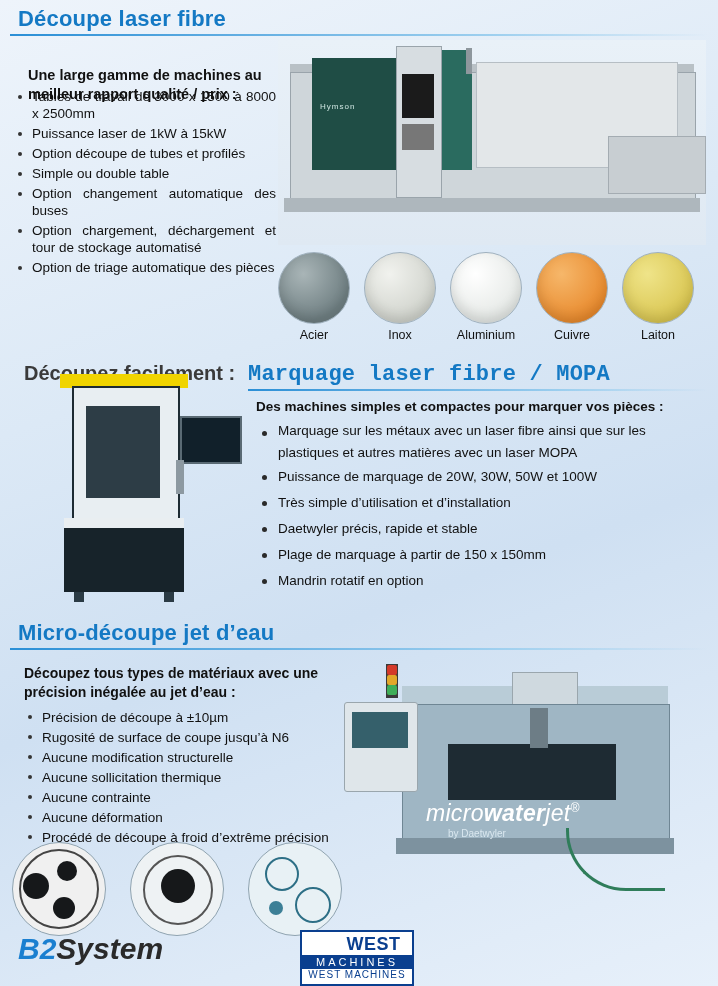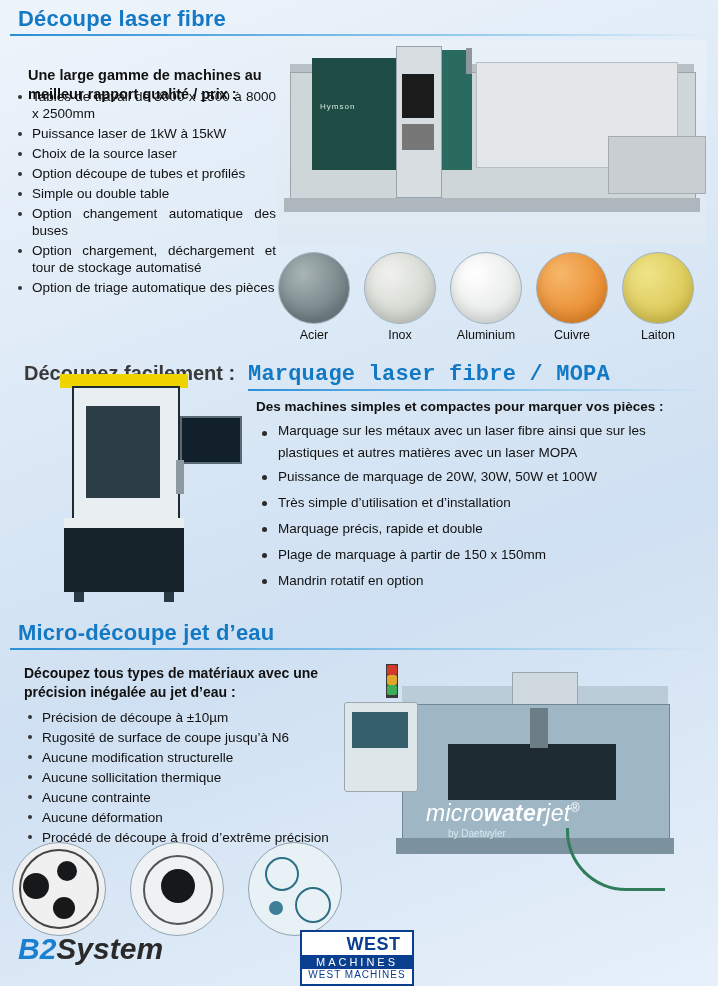--- a/index.html
+++ b/index.html
@@ -154,21 +154,20 @@
   <div id="sec-laser">
     <div class="sec-title">Découpe laser fibre</div>
     <div class="rule"></div>
   </div>
 
   <div class="intro" style="position:absolute;left:14px;top:56px;">Une large gamme de machines au meilleur rapport qualité / prix :</div>
 
   <ul class="bul" id="laser-list">
     <li>Tables de travail de 3000 x 1500 à 8000 x 2500mm</li>
     <li>Puissance laser de 1kW à 15kW</li>
-    <li>Choix de la source laser</li>
     <li>Option découpe de tubes et profilés</li>
     <li>Simple ou double table</li>
     <li>Option changement automatique des buses</li>
     <li>Option chargement, déchargement et tour de stockage automatisé</li>
     <li>Option de triage automatique des pièces</li>
   </ul>
 
   <div id="laser-photo">
     <div class="m1-top"></div>
     <div class="m1-body"></div>
@@ -222,21 +221,21 @@
   </div>
 
   <div id="sec-marq">
     <div class="sec-title">Marquage laser fibre / MOPA</div>
     <div class="rule"></div>
     <div class="marq-intro">Des machines simples et compactes pour marquer vos pièces :</div>
     <ul class="bul" id="marq-list">
       <li style="line-height:22px;">Marquage sur les métaux avec un laser fibre ainsi que sur les plastiques et autres matières avec un laser MOPA</li>
       <li>Puissance de marquage de 20W, 30W, 50W et 100W</li>
       <li>Très simple d’utilisation et d’installation</li>
-      <li>Marquage précis, rapide et double</li>
+      <li>Daetwyler précis, rapide et stable</li>
       <li>Plage de marquage à partir de 150 x 150mm</li>
       <li>Mandrin rotatif en option</li>
     </ul>
   </div>
 
   <div id="sec-water">
     <div class="sec-title">Micro-découpe jet d’eau</div>
     <div class="rule"></div>
     <div id="water-intro">Découpez tous types de matériaux avec une précision inégalée au jet d’eau :</div>
     <ul class="bul" id="water-list">

